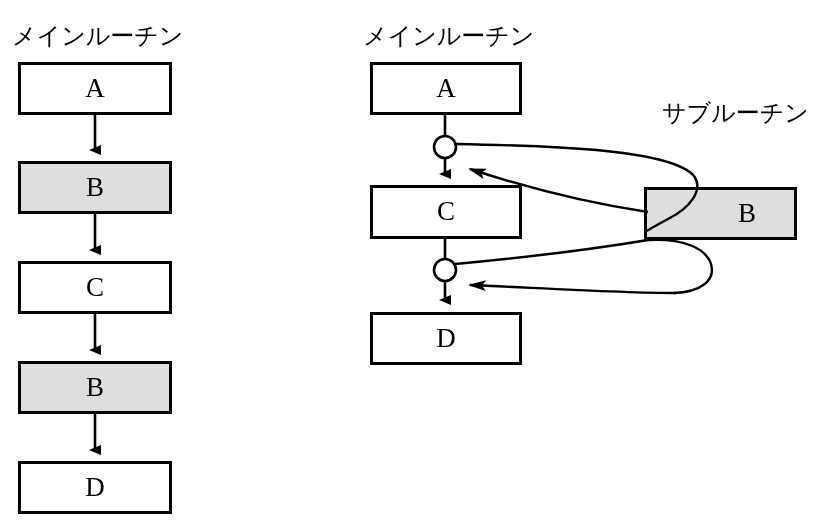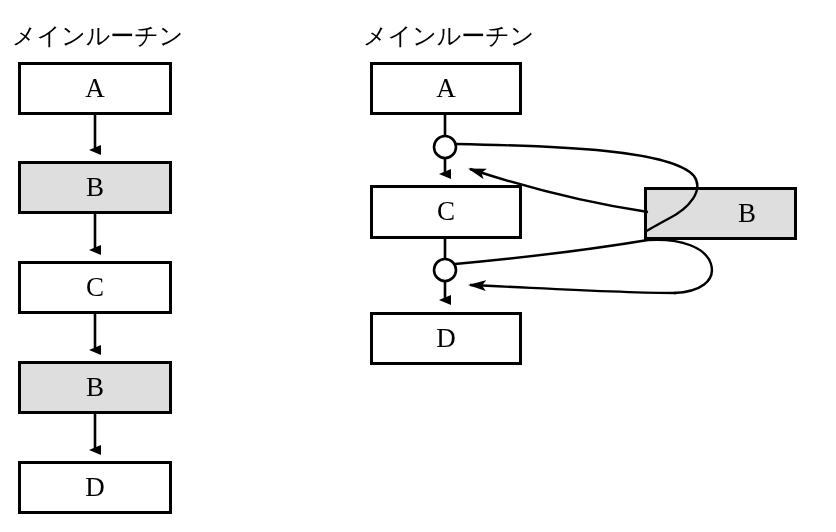--- a/index.html
+++ b/index.html
@@ -111,20 +111,21 @@
       <path d="M648,240 C682,238 706,248 711,264 C716,281 700,292 674,293"></path>
 
       <path d="M676,293 C620,293 540,288 470,285" marker-end="url(#arrowhead-line)"></path>
     </g>
   </svg>
 
   <div class="jp-label" style="left:12px; top:20px;">メインルーチン</div>
 
   <div class="jp-label" style="left:363px; top:20px;">メインルーチン</div>
 
+  <div class="jp-label" style="left:662px; top:97px;">サブルーチン</div>
 
   <div class="box-label" style="left:19px; top:75px; width:152px;">A</div>
   <div class="box-label" style="left:19px; top:174px; width:152px;">B</div>
   <div class="box-label" style="left:19px; top:274px; width:152px;">C</div>
   <div class="box-label" style="left:19px; top:374px; width:152px;">B</div>
   <div class="box-label" style="left:19px; top:474px; width:152px;">D</div>
 
   <div class="box-label" style="left:371px; top:75px; width:150px;">A</div>
   <div class="box-label" style="left:371px; top:198px; width:150px;">C</div>
   <div class="box-label" style="left:371px; top:325px; width:150px;">D</div>

